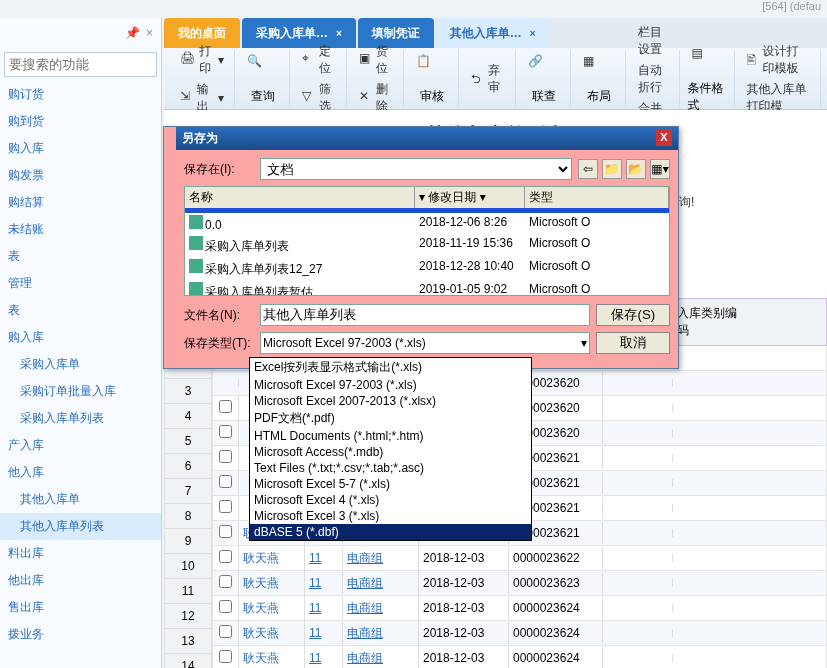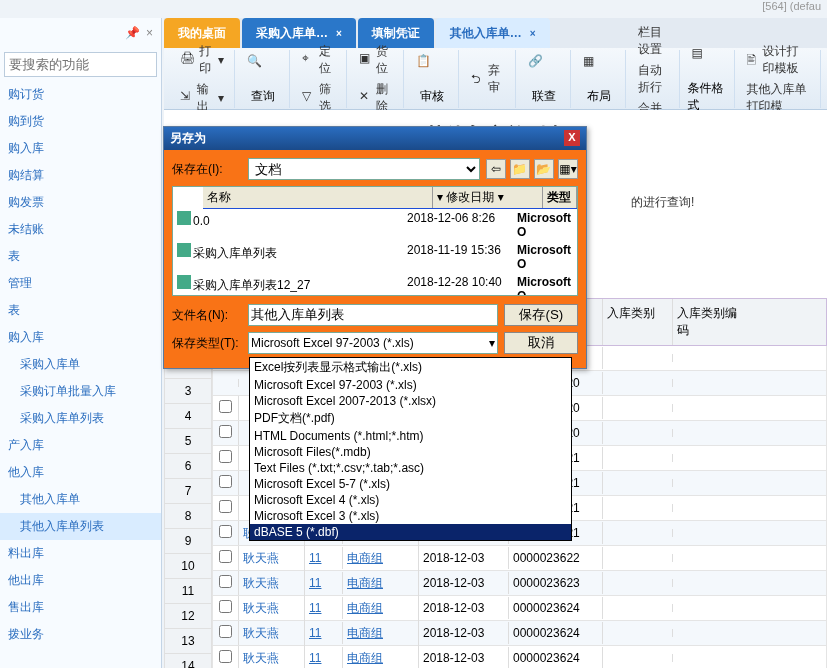--- a/index.html
+++ b/index.html
@@ -48,41 +48,41 @@
 .c-5{width:94px;border-right:1px solid #ddd;padding:4px;}
 .c-6{width:70px;border-right:1px solid #ddd;padding:4px;}
 .c-7{width:70px;padding:4px;}
 .dt-hdr .c-1,.dt-hdr .c-2,.dt-hdr .c-3{color:#333;text-decoration:none;}
 .dt-hdr>div{padding:6px 4px;}
 .rownum-col{position:absolute;top:188px;left:0;width:48px;}
 .rn-h{height:31px;background:#f0f3f6;border:1px solid #cbd;}
 .rn-c{height:25px;border:1px solid #e0e0e0;border-top:none;display:flex;align-items:center;justify-content:center;background:#f0f3f6;}
 
 
-.dlg{position:absolute;top:126px;left:163px;width:424px;background:#f97316;border:1px solid #5a7aa0;box-shadow:2px 2px 5px rgba(0,0,0,.3);z-index:100;}
+.dlg{position:absolute;top:126px;left:163px;width:516px;background:#fca5a5;border:1px solid #5a7aa0;box-shadow:2px 2px 5px rgba(0,0,0,.3);z-index:100;padding-left:12px;}
 .dlg-title{background:linear-gradient(#2a6dbf,#1a4a8a);color:#fff;padding:3px 6px;display:flex;justify-content:space-between;font-weight:bold;}
 .dlg-close{background:#c33;color:#fff;width:16px;height:16px;text-align:center;line-height:14px;font-size:11px;cursor:pointer;}
 .dlg-body{padding:8px;}
 .dlg-row{display:flex;align-items:center;gap:6px;margin-bottom:6px;}
 .dlg-lbl{width:70px;}
 .dlg-sel{flex:1;border:1px solid #7a9;background:#fff;padding:2px;height:22px;}
 .dlg-icons{display:flex;gap:4px;}
 .dlg-icon{width:20px;height:20px;border:1px solid #999;display:flex;align-items:center;justify-content:center;background:#ece9d8;}
 .file-list{border:1px solid #7a9;background:#fff;height:110px;overflow:auto;}
-.fl-hdr{display:flex;background:#ece9d8;border-bottom:1px solid #1d4ed8;margin-left:30px;}
+.fl-hdr{display:flex;background:#ece9d8;border-bottom:5px solid #1d4ed8;}
 .fl-hdr>div{padding:2px 4px;border-right:1px solid #999;}
-.fl-name{width:230px;} .fl-date{width:110px;} .fl-type{flex:1;font-weight:bold;}
+.fl-name{width:230px;} .fl-date{width:110px;} .fl-type{flex:1;}
 .fl-row{display:flex;padding:1px 0;}
 .fl-row>div{padding:1px 4px;}
 .fl-row .ico{width:14px;height:14px;background:#4a8;display:inline-block;margin-right:2px;}
 .dlg-input{flex:1;border:1px solid #7a9;background:#fff;padding:2px;height:22px;}
 .dlg-btn{width:74px;height:22px;border:1px solid #888;background:#ece9d8;}
 
 
-.dropdown{position:absolute;top:357px;left:249px;width:323px;background:#fff;border:1px solid #000;z-index:200;font-family:monospace;font-size:12px;}
+.dropdown{position:absolute;top:357px;left:249px;width:283px;background:#fff;border:1px solid #000;z-index:200;font-family:monospace;font-size:12px;}
 .dd-item{padding:1px 4px;white-space:nowrap;}
 .dd-item.sel{background:#0a246a;color:#fff;}
 </style>
 </head>
 <body>
 
 <div class="top-status">[564] (defau</div>
 
 <div class="doc-tabs">
   <div class="doc-tab tab1">
@@ -187,22 +187,22 @@
 <div class="leftnav">
   <div class="lnhdr">
       <span>📌</span>
       <span>×</span>
     </div>
   <div class="search"><input placeholder="要搜索的功能" style=""></div>
   <div id="nav-items">
       <div class="nav-item">购订货</div>
       <div class="nav-item">购到货</div>
       <div class="nav-item">购入库</div>
+      <div class="nav-item">购发票</div>
       <div class="nav-item">购结算</div>
-      <div class="nav-item">购发票</div>
       <div class="nav-item">未结账</div>
       <div class="nav-item">表</div>
       <div class="nav-item">管理</div>
       <div class="nav-item">表</div>
       <div class="nav-item">购入库</div>
       <div class="nav-item sub">采购入库单</div>
       <div class="nav-item sub">采购订单批量入库</div>
       <div class="nav-item sub">采购入库单列表</div>
       <div class="nav-item">产入库</div>
       <div class="nav-item">他入库</div>
@@ -442,19 +442,19 @@
     </div>
   </div>
 </div>
 
 <div class="dropdown" id="dropdown">
     <div class="dd-item">Excel按列表显示格式输出(*.xls)</div>
     <div class="dd-item">Microsoft Excel 97-2003 (*.xls)</div>
     <div class="dd-item">Microsoft Excel 2007-2013 (*.xlsx)</div>
     <div class="dd-item">PDF文档(*.pdf)</div>
     <div class="dd-item">HTML Documents (*.html;*.htm)</div>
-    <div class="dd-item">Microsoft Files(*.mdb)</div>
+    <div class="dd-item">Microsoft Access(*.mdb)</div>
     <div class="dd-item">Text Files (*.txt;*.csv;*.tab;*.asc)</div>
     <div class="dd-item">Microsoft Excel 5-7 (*.xls)</div>
     <div class="dd-item">Microsoft Excel 4 (*.xls)</div>
     <div class="dd-item">Microsoft Excel 3 (*.xls)</div>
     <div class="dd-item sel">dBASE 5 (*.dbf)</div>
   </div>
 
 </body></html>

